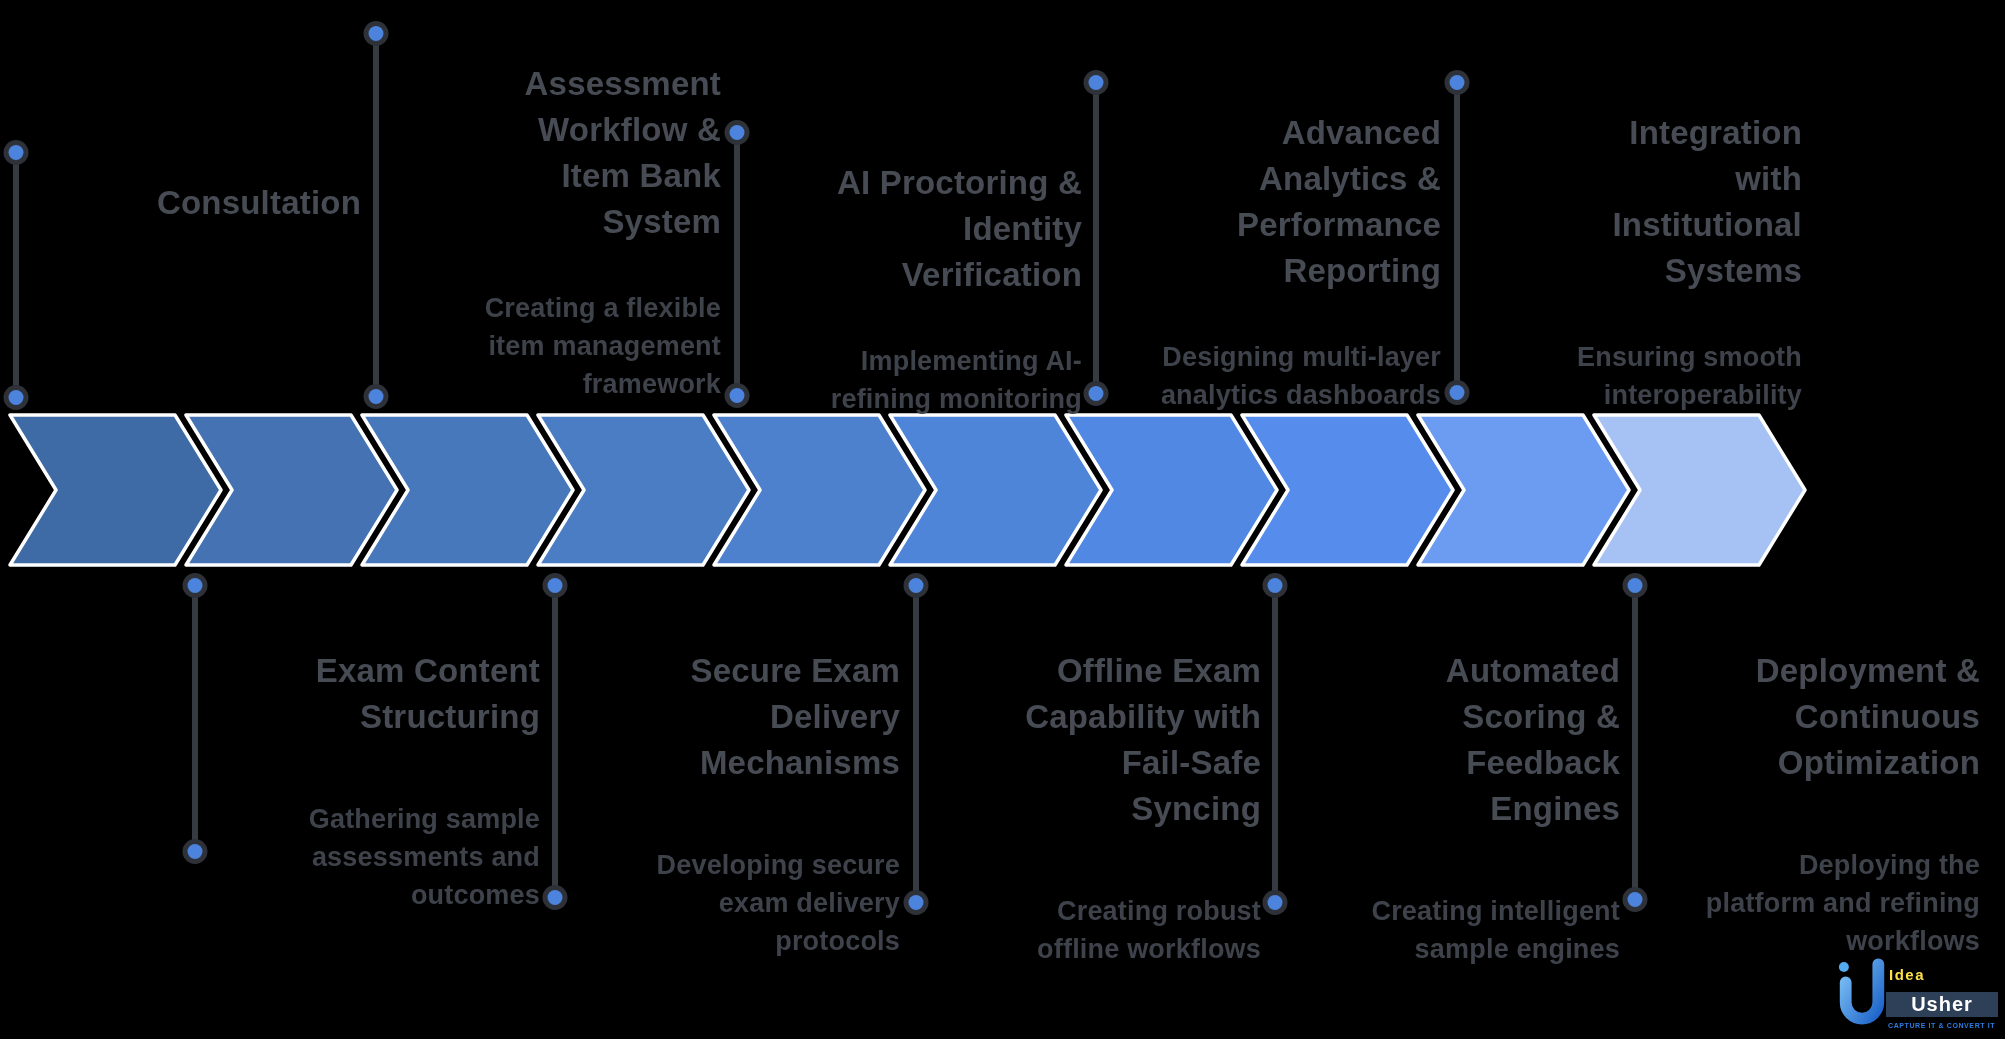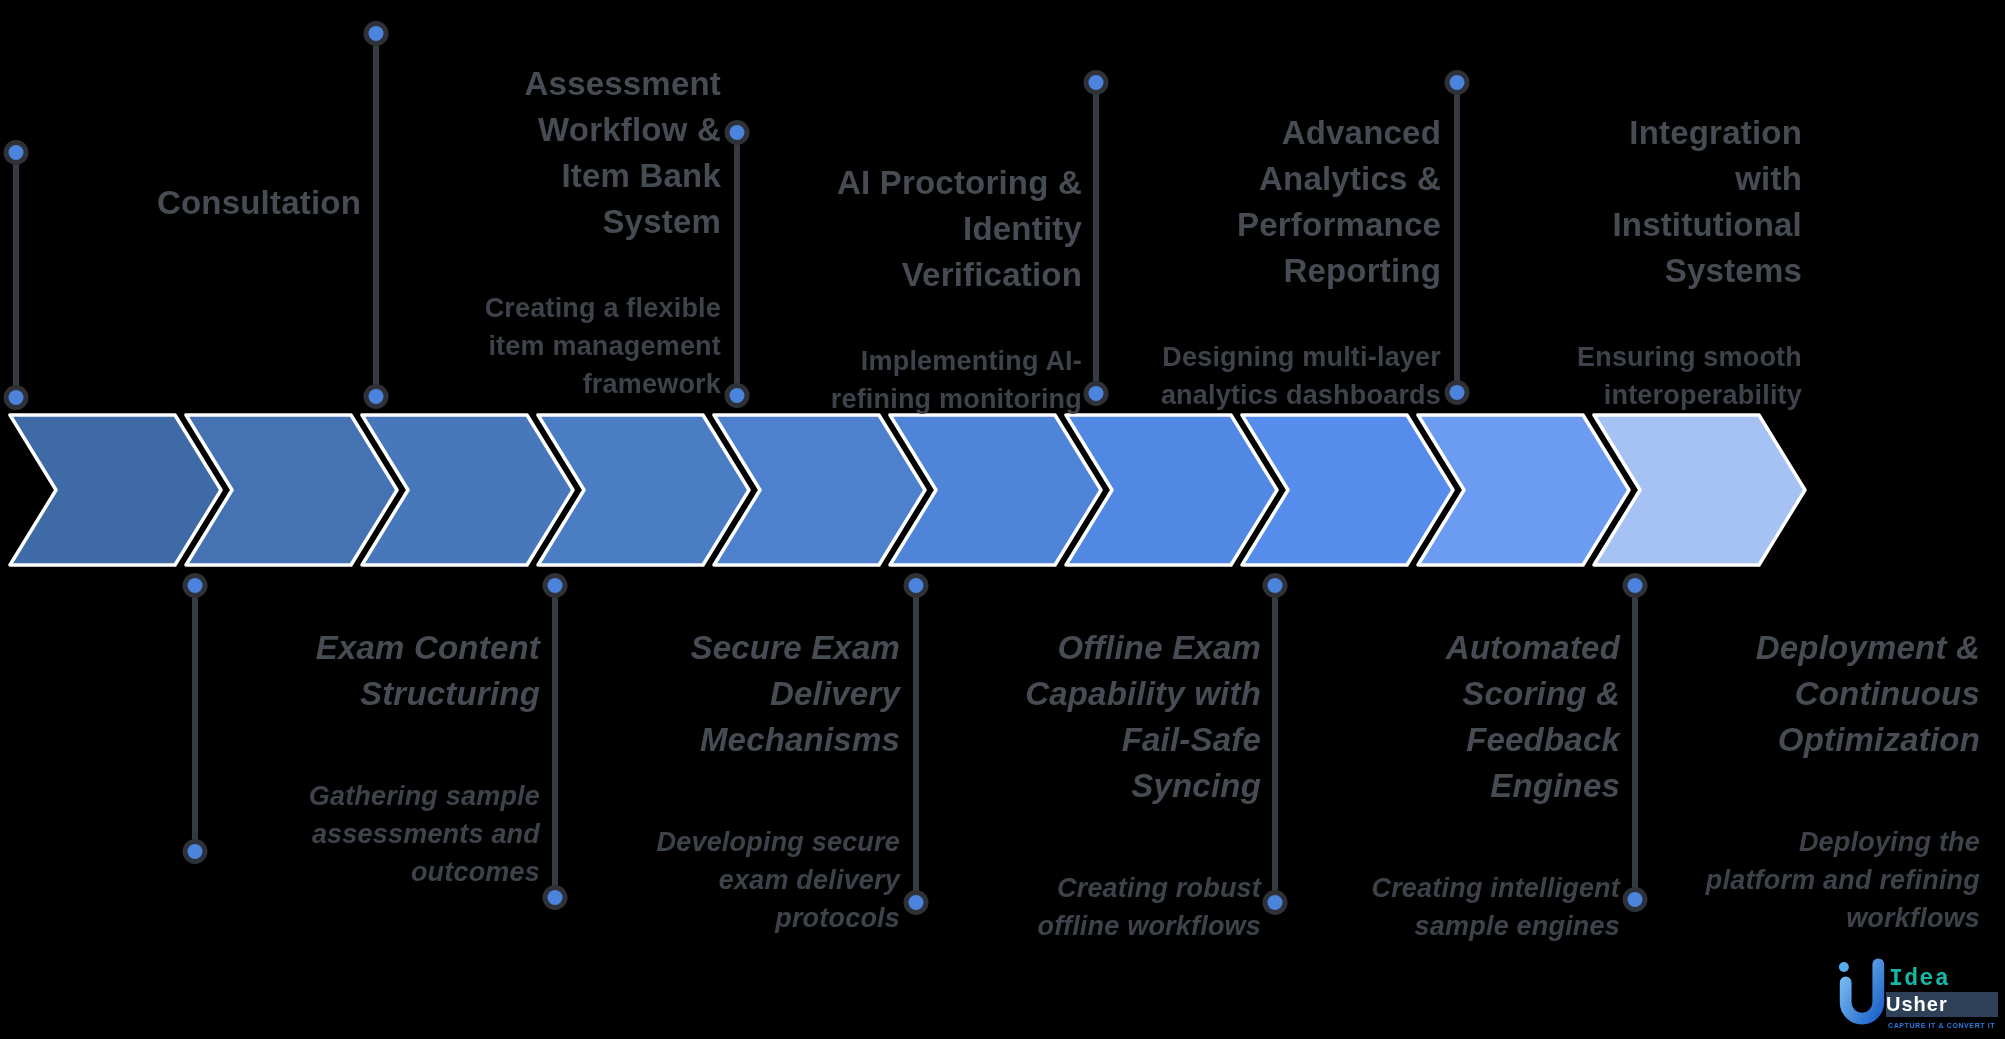--- a/index.html
+++ b/index.html
@@ -24,21 +24,21 @@
     box-shadow:0 0 0 5px #2e3238;
   }
   .dot-a{top:-7px;}
   .dot-b{bottom:-7px;}
   .text{
     position:absolute;left:38px;width:310px;
     white-space:pre-line;
     text-align:right;
   }
   .top .text{top:10px;}
-  .bottom .text{top:22px;font-style:italic;}
+  .bottom .text{top:45px;}
   .title{
     font-size:33px;font-weight:bold;line-height:46px;
     color:#474b53;letter-spacing:0.2px;
   }
   .body{
     font-size:27px;font-weight:bold;line-height:38px;
     color:#3e424a;letter-spacing:0.2px;
   }
   .top .body{margin-top:26px;}
   .bottom .body{margin-top:42px;}
@@ -56,27 +56,27 @@
   .p10{left:1632px;top:585px;height:315px;}
 
   
   .arrow-band{position:absolute;left:0;top:413px;}
 
   
   .logo{position:absolute;left:1833px;top:956px;width:172px;height:83px;}
   .logo-u{position:absolute;left:0;top:0;}
   .brand-top{
     position:absolute;left:56px;top:10px;
-    font-size:23px;font-weight:bold;color:#14b8a6;letter-spacing:1.5px;font-family:Liberation Mono, monospace;
+    font-size:15px;font-weight:bold;color:#fde047;letter-spacing:1.5px;
   }
   .brand-band{
     position:absolute;left:53px;top:36px;width:112px;height:25px;
     background:#2e3f58;color:#ffffff;
     font-size:20px;font-weight:bold;letter-spacing:1px;
-    line-height:25px;
+    line-height:25px;text-align:center;
   }
   .tagline{
     position:absolute;left:55px;top:66px;width:115px;
     font-size:7px;font-weight:bold;color:#2d7ce2;letter-spacing:0.6px;
     white-space:nowrap;
   }
 </style>
 </head>
 <body>
 

